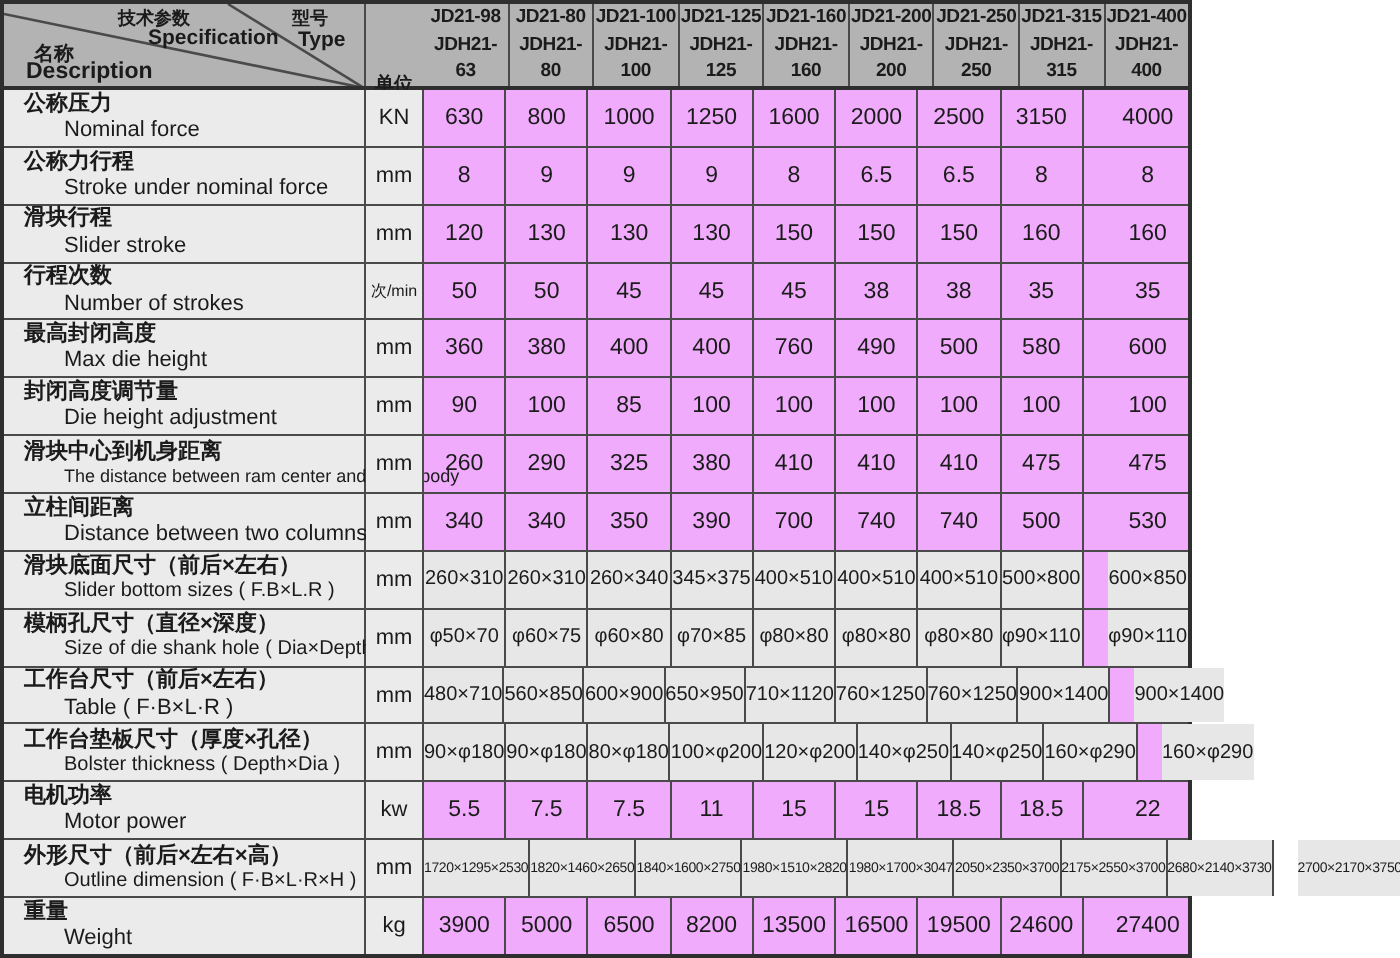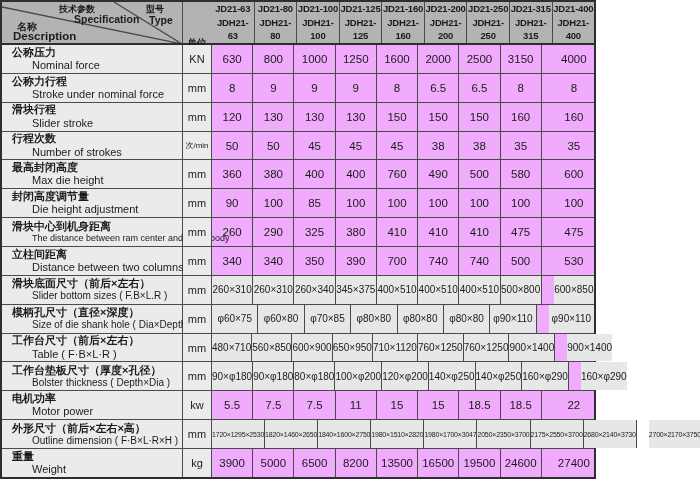--- a/index.html
+++ b/index.html
@@ -103,21 +103,21 @@
       <span class="c-type-en">Type</span>
       <span class="c-name-zh">名称</span>
       <span class="c-name-en">Description</span>
     </div>
     <div class="unit-head">
       <span>单位</span>
       <span>Unit</span>
     </div>
 
   <div class="model-head">
-    <span>JD21-63</span>
+    <span>JD21-98</span>
     <span>JDH21-63</span>
   </div>
 
   <div class="model-head">
     <span>JD21-80</span>
     <span>JDH21-80</span>
   </div>
 
   <div class="model-head">
     <span>JD21-100</span>
@@ -308,20 +308,21 @@
         <div class="val-cell">500×800</div>
         <div class="val-cell">600×850</div>
       </div>
 
   <div class="body-row">
     <div class="desc-cell">
       <span class="desc-zh">模柄孔尺寸（直径×深度）</span>
       <span class="desc-en">Size of die shank hole ( Dia×Depth )</span>
     </div>
     <div class="unit-cell">mm</div>
+  <div class="val-cell">φ50×70</div>
         <div class="val-cell">φ60×75</div>
         <div class="val-cell">φ60×80</div>
         <div class="val-cell">φ70×85</div>
         <div class="val-cell">φ80×80</div>
         <div class="val-cell">φ80×80</div>
         <div class="val-cell">φ80×80</div>
         <div class="val-cell">φ90×110</div>
         <div class="val-cell">φ90×110</div>
       </div>
 

